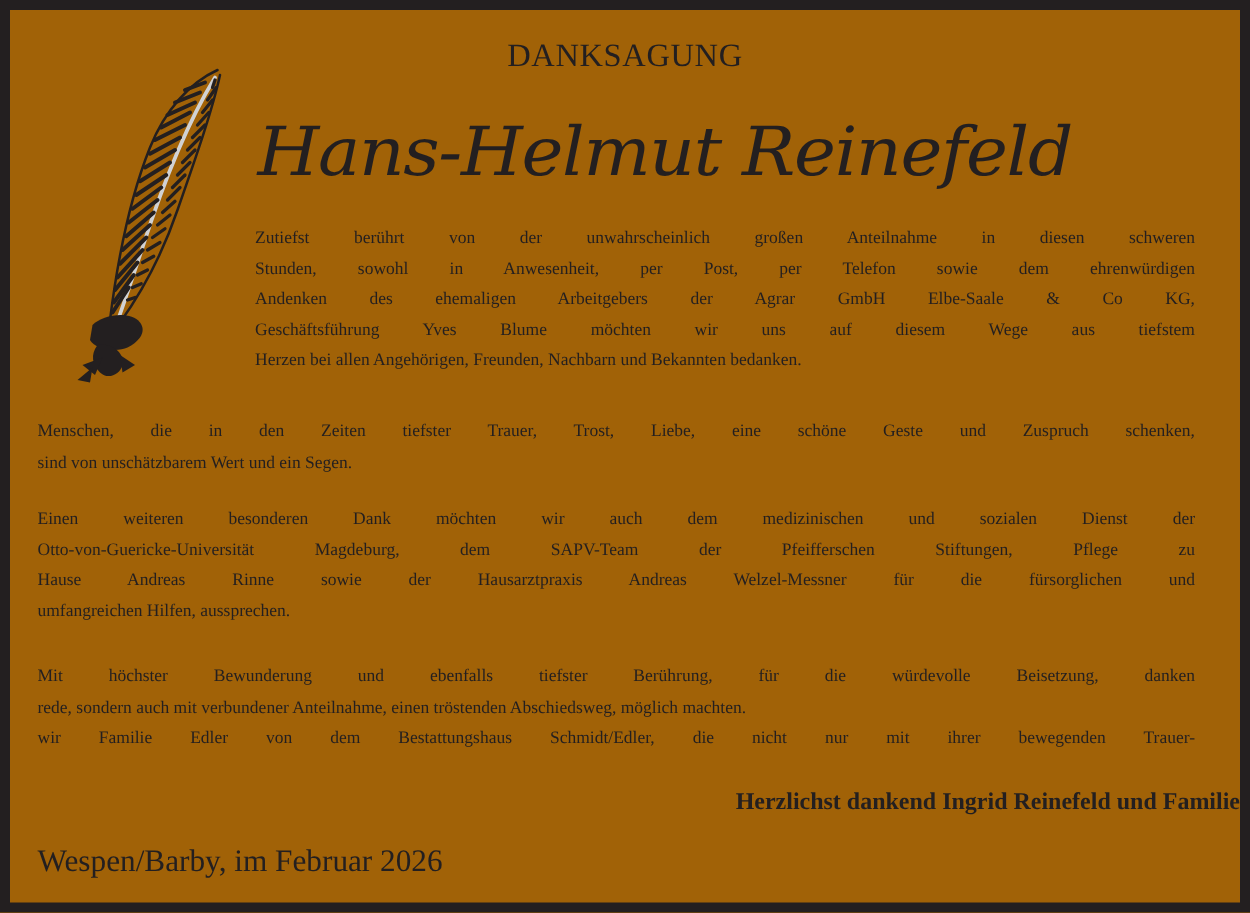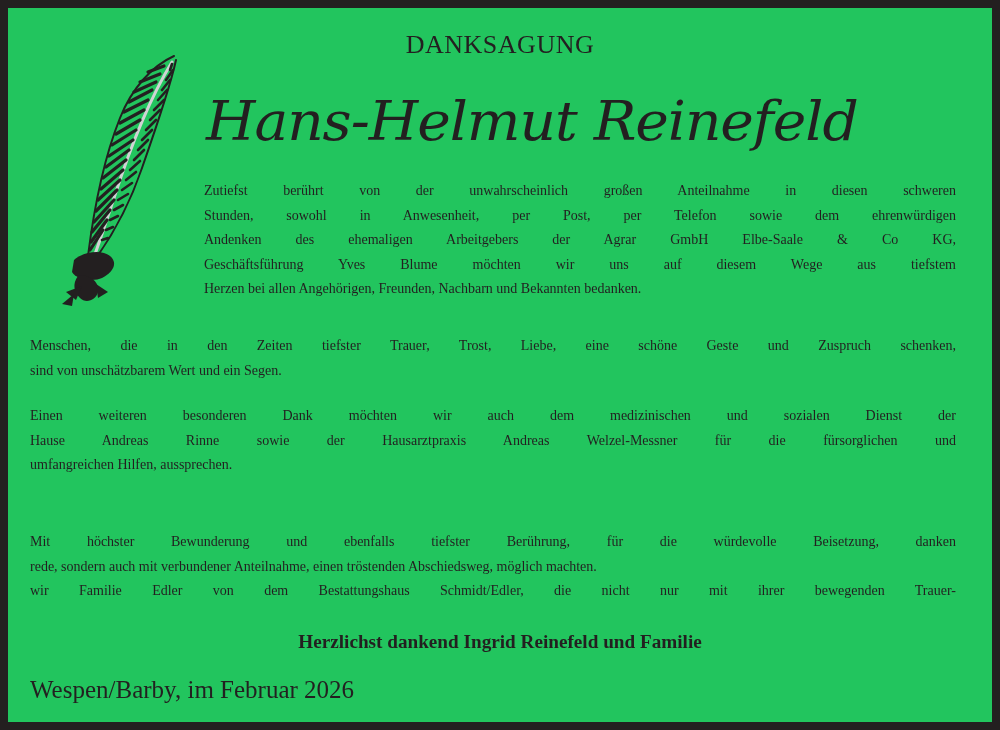--- a/index.html
+++ b/index.html
@@ -1,29 +1,29 @@
 <!DOCTYPE html>
 <html><head>
 <meta charset="utf-8">
 <style>
   html, body { margin:0; padding:0; }
   body { width:1000px; height:730px; background:#231f20; position:relative; overflow:hidden; }
-  .card { position:absolute; left:8px; top:8px; width:984px; height:714px; background:#22c55e; }
+  .card { position:absolute; left:8px; top:8px; width:984px; height:714px; background:#a16207; }
   .serif { font-family:"Liberation Serif", "DejaVu Serif", serif; color:#231f20; }
   .heading { position:absolute; left:0; width:984px; top:22px; text-align:center; font-size:26px; letter-spacing:0.5px; }
   .name { position:absolute; left:198px; top:82px; font-family:"DejaVu Serif", serif; font-style:italic; font-size:54px; letter-spacing:-1px; color:#231f20; transform:scaleX(1.05); transform-origin:left top; }
   .feather { position:absolute; left:44px; top:40px; width:130px; height:262px; }
   .p { position:absolute; font-size:14px; line-height:24.5px; text-align:justify; text-align-last:left; }
   .p .ln { display:block; text-align:justify; text-align-last:justify; white-space:nowrap; }
   .p .ln.last { text-align-last:left; }
   .p1 { left:196px; top:171px; width:752px; }
   .p2 { left:22px; top:326px; width:926px; }
   .p3 { left:22px; top:396px; width:926px; }
   .p4 { left:22px; top:522px; width:926px; }
-  .sign { position:absolute; left:0; width:984px; top:623px; text-align:center; font-weight:bold; font-size:19.2px; }
+  .sign { position:absolute; left:0; width:984px; top:623px; text-align:right; font-weight:bold; font-size:19.2px; }
   .place { position:absolute; left:22px; top:668px; font-size:25px; }
 </style>
 </head>
 <body>
 
 <div class="card">
 
   <div class="heading serif">DANKSAGUNG</div>
 
   <svg class="feather" viewBox="0 0 130 262">
@@ -96,20 +96,21 @@
     <span class="ln last">Herzen bei allen Angehörigen, Freunden, Nachbarn und Bekannten bedanken.</span>
   </div>
 
   <div class="p p2 serif">
     <span class="ln">Menschen, die in den Zeiten tiefster Trauer, Trost, Liebe, eine schöne Geste und Zuspruch schenken,</span>
     <span class="ln last">sind von unschätzbarem Wert und ein Segen.</span>
   </div>
 
   <div class="p p3 serif">
     <span class="ln">Einen weiteren besonderen Dank möchten wir auch dem medizinischen und sozialen Dienst der</span>
+    <span class="ln">Otto-von-Guericke-Universität Magdeburg, dem SAPV-Team der Pfeifferschen Stiftungen, Pflege zu</span>
     <span class="ln">Hause Andreas Rinne sowie der Hausarztpraxis Andreas Welzel-Messner für die fürsorglichen und</span>
     <span class="ln last">umfangreichen Hilfen, aussprechen.</span>
   </div>
 
   <div class="p p4 serif">
     <span class="ln">Mit höchster Bewunderung und ebenfalls tiefster Berührung, für die würdevolle Beisetzung, danken</span>
     <span class="ln last">rede, sondern auch mit verbundener Anteilnahme, einen tröstenden Abschiedsweg, möglich machten.</span>
     <span class="ln">wir Familie Edler von dem Bestattungshaus Schmidt/Edler, die nicht nur mit ihrer bewegenden Trauer-</span>
   </div>
 

